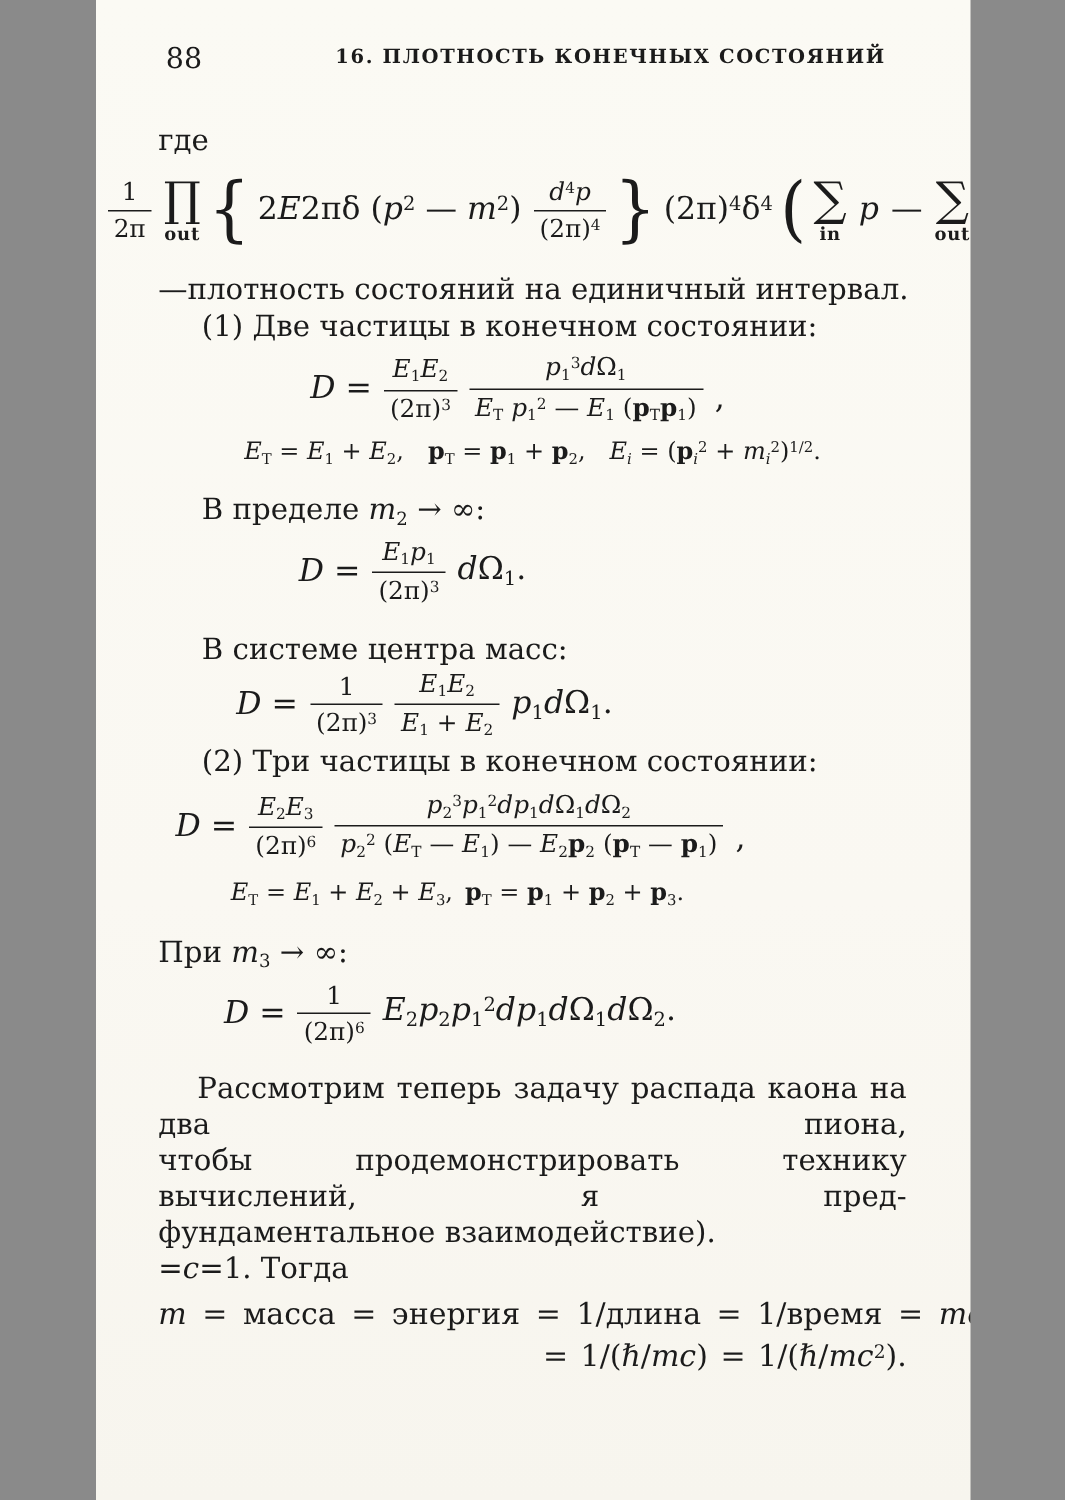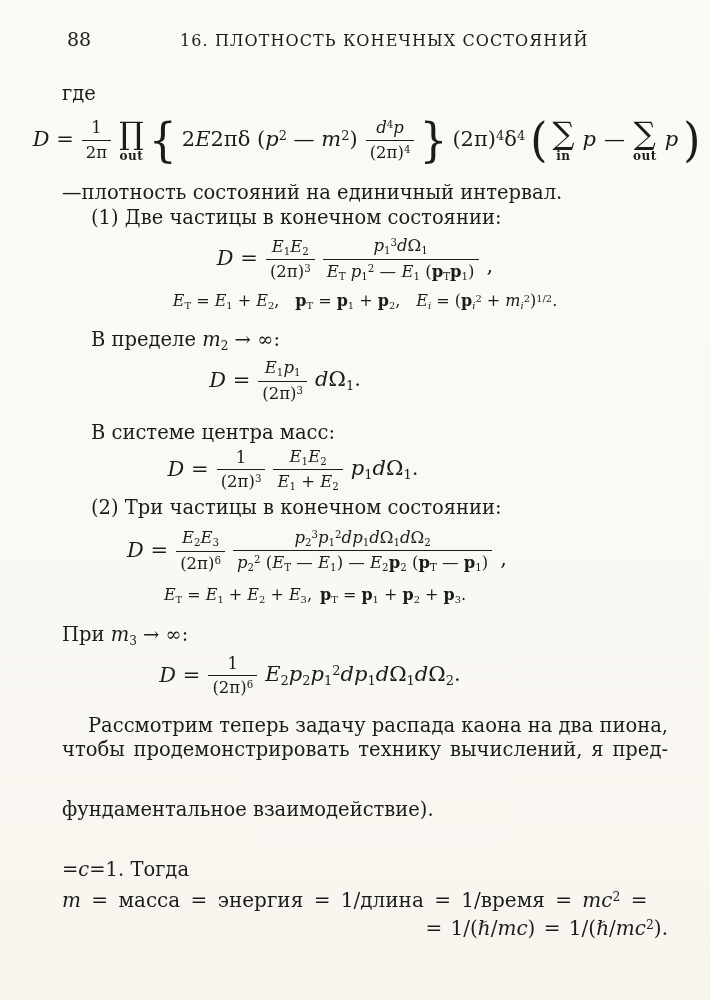--- a/index.html
+++ b/index.html
@@ -1,28 +1,28 @@
 <!DOCTYPE html>
 <html><head>
 <meta charset="utf-8">
 <style>
   html,body { margin:0; padding:0; background:#8a8a8a; }
   .page {
-    width:710px; height:1000px; margin:0 auto;
+    width:583px; height:1000px; margin:0 auto;
     background:linear-gradient(180deg,#fbfaf4 0%,#faf8f2 60%,#f7f5ee 100%);
     color:#1b1b1b;
     font-family:"DejaVu Serif","Liberation Serif",serif;
     position:relative; box-sizing:border-box;
-    padding:28px 42px 0 62px;
+    padding:28px 42px 0 42px;
     overflow:hidden;
   }
   
   .hdr { position:relative; height:22px; }
   .pagenum { position:absolute; left:5px; top:0; font-size:19px; }
-  .runtitle { position:absolute; left:118px; top:3px; font-size:16px; font-weight:normal; letter-spacing:1.1px; white-space:nowrap; }
+  .runtitle { position:absolute; left:118px; top:3px; font-size:13px; font-weight:bold; letter-spacing:1.1px; white-space:nowrap; }
 
   
   .tl { font-size:19.5px; line-height:25px; white-space:nowrap; }
   .ind { padding-left:29px; }
 
   
   .eq { display:flex; align-items:center; justify-content:center; font-size:21px; }
   .eq > * { margin:0 4px; }
   .mt { white-space:nowrap; line-height:1.1; }
   .frac { display:inline-flex; flex-direction:column; align-items:center; text-align:center;
@@ -52,21 +52,21 @@
   #eq3   { height:50px; transform:translateX(-72px); }
   #l-item2 { margin-top:0; }
   #eq4   { margin-top:2px; height:58px; transform:translateX(-48px); }
   #defs3 { margin-top:5px; height:26px; transform:translateX(-50px); }
   #l-limit3 { margin-top:11px; }
   #eq5   { height:44px; transform:translateX(-55px); }
 
   
   .para { margin-top:16px; font-size:19.5px; line-height:24px; }
   .para .pl { text-align:justify; text-align-last:justify; }
-  .para .pl.left { text-align:justify; text-align-last:left;margin-top:36px; }
+  .para .pl.left { text-align:justify; text-align-last:left; }
   .para .pl.tind { text-indent:26px; }
 
   
   .units1 { margin-top:2px; font-size:20px; line-height:26px; word-spacing:4px; white-space:nowrap; }
   .units2 { font-size:20px; line-height:26px; text-align:right; word-spacing:2px; white-space:nowrap; }
 </style>
 </head>
 <body>
 
 <div class="page">

